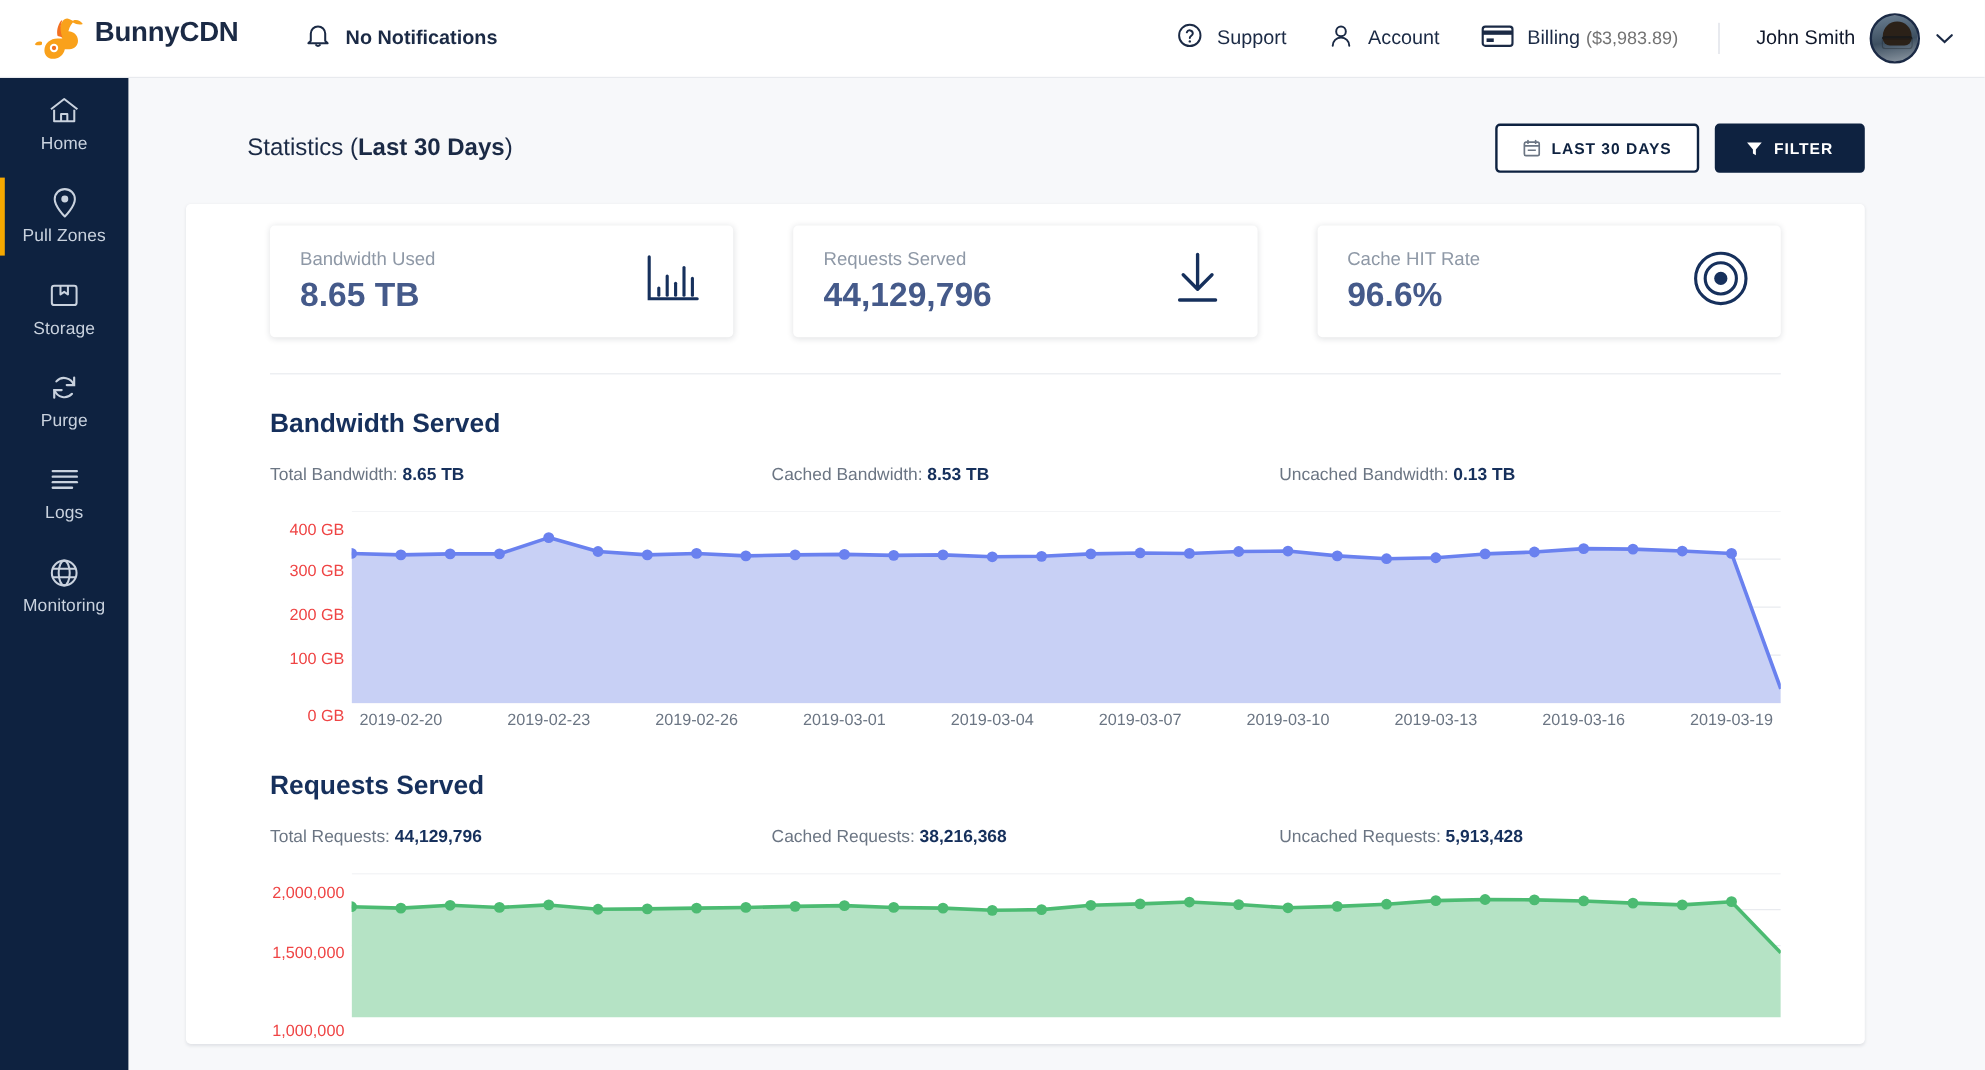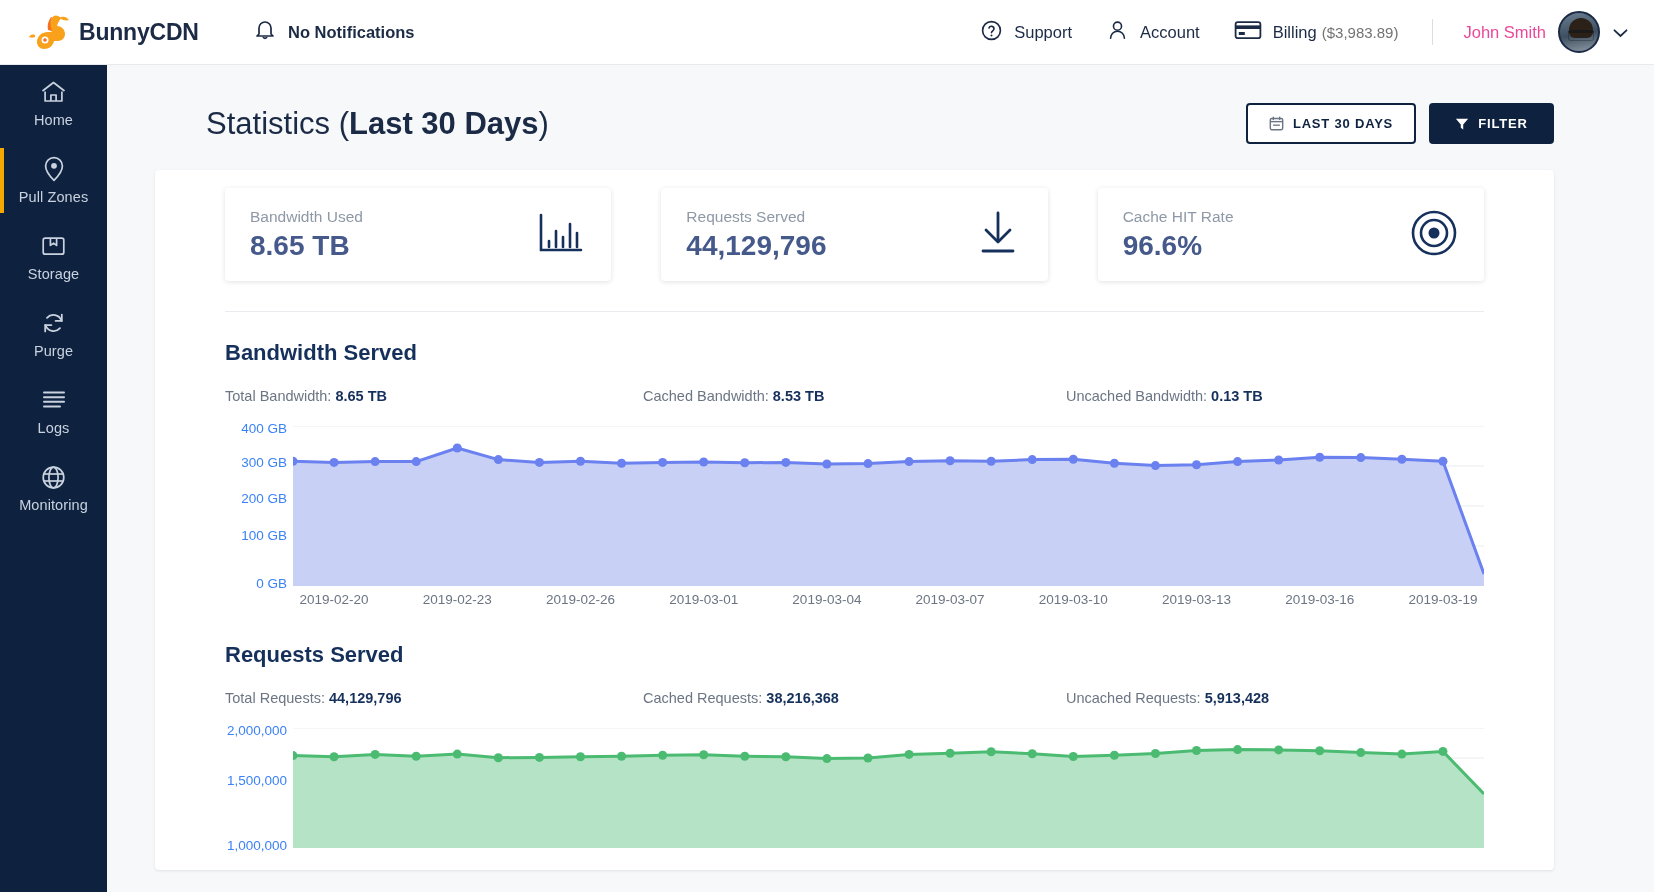--- a/index.html
+++ b/index.html
@@ -10,35 +10,35 @@
     overflow: hidden;
   }
   .app { position: relative; width: 1654px; height: 892px; }
 
   
   .topbar {
     position: absolute; left: 0; top: 0; width: 1654px; height: 65px;
     background: #ffffff; border-bottom: 1px solid #e8eaee;
     display: flex; align-items: center; z-index: 20;
   }
-  .brand { display: flex; align-items: center; margin-left: 28px; width: 190px; }
+  .brand { display: flex; margin-left: 28px; width: 190px; }
   .brand-logo { width: 42px; height: 38px; position: relative; }
   .brand-name {
     font-size: 23px; font-weight: bold; color: #1b2a45; letter-spacing: -0.2px;
     margin-left: 9px;
   }
   .notif { display: flex; align-items: center; margin-left: 36px; cursor: pointer; }
   .notif-label { font-size: 16.5px; color: #1b2a45; font-weight: bold; margin-left: 12px; }
 
   .top-right { margin-left: auto; display: flex; align-items: center; margin-right: 26px; }
   .tr-item { display: flex; align-items: center; margin-left: 34px; cursor: pointer; }
   .tr-label { font-size: 16.5px; color: #1b2a45; margin-left: 11px; }
   .tr-amount { color: #737373; font-size: 15px; margin-left: 5px; }
   .tr-divider { width: 1px; height: 26px; background: #d9dde4; margin-left: 34px; }
-  .user-name { font-size: 16.5px; color: #ec4899; margin-left: 30px; }
+  .user-name { font-size: 16.5px; color: #0f172a; margin-left: 30px; }
   .avatar {
     width: 42px; height: 42px; border-radius: 50%; margin-left: 12px;
     background: linear-gradient(170deg,#6b7f92 0%,#3d4f60 55%,#8d98a3 100%);
     border: 2px solid #1b2a45; position: relative; overflow: hidden;
   }
   .avatar::before {
     content:''; position:absolute; left:9px; top:5px; width:24px; height:20px;
     background:#2b2118; border-radius:12px 12px 6px 6px;
   }
   .avatar::after {
@@ -70,21 +70,21 @@
     content: ''; position: absolute; left: 0; top: 6px; bottom: 6px; width: 4px;
     background: #f5a800;
   }
 
   
   .main { position: absolute; left: 107px; top: 65px; width: 1547px; height: 827px; }
   .page-head {
     display: flex; align-items: center;
     padding: 38px 100px 0 99px;
   }
-  .page-title { font-size: 31px; color: #1b2a45; font-weight: 300; }
+  .page-title { font-size: 20px; color: #1b2a45; font-weight: 300; }
   .page-title b { font-weight: bold; }
   .head-actions { margin-left: auto; display: flex; align-items: center; }
   .btn {
     height: 41px; border-radius: 4px; display: flex; align-items: center;
     justify-content: center; font-size: 13px; font-weight: bold;
     letter-spacing: 0.8px; cursor: pointer; padding: 0 20px;
   }
   .btn-outline { background:#fff; border: 2px solid #0e2240; color:#0e2240; min-width: 170px; }
   .btn-solid { background:#0e2240; border:2px solid #0e2240; color:#fff; margin-left: 13px; min-width:125px; }
   .btn .bicon { margin-right: 9px; display: flex; align-items: center; }
@@ -111,23 +111,23 @@
   .section { padding: 0 70px; }
   .section-title { font-size: 22px; font-weight: bold; color:#16305c; margin-top: 28px; }
   .metrics { display:flex; margin-top: 22px; font-size: 14.5px; color:#6b7583; }
   .metric { width: 420px; }
   .metric:nth-child(2) { width: 425px; }
   .metric b { color:#16305c; }
 
   .chart-wrap { position: relative; margin-top: 22px; height: 160px; }
   .chart-wrap.green { height: 120px; }
   .y-labels {
-    position:absolute; left:0; top:0; width:62px; height:100%;
+    position:absolute; left:0; top:13px; width:62px; height:100%;
     display:flex; flex-direction:column; justify-content:space-between;
-    align-items:flex-end; font-size: 13.5px; color:#3b82f6;
+    align-items:flex-end; font-size: 13.5px; color:#ef4444;
   }
   .y-lab { transform: translateY(-50%); line-height: 1; }
   .y-lab:first-child { transform: translateY(-4px); }
   .y-lab:last-child { transform: translateY(4px); }
   .plot { position:absolute; left:68px; right:0; top:0; bottom:0; }
   .x-labels {
     position: relative; margin-left: 68px; height: 22px; margin-top: 6px;
     font-size: 13.5px; color:#6b7583;
   }
   .x-lab { position:absolute; transform: translateX(-50%); white-space: nowrap; }

